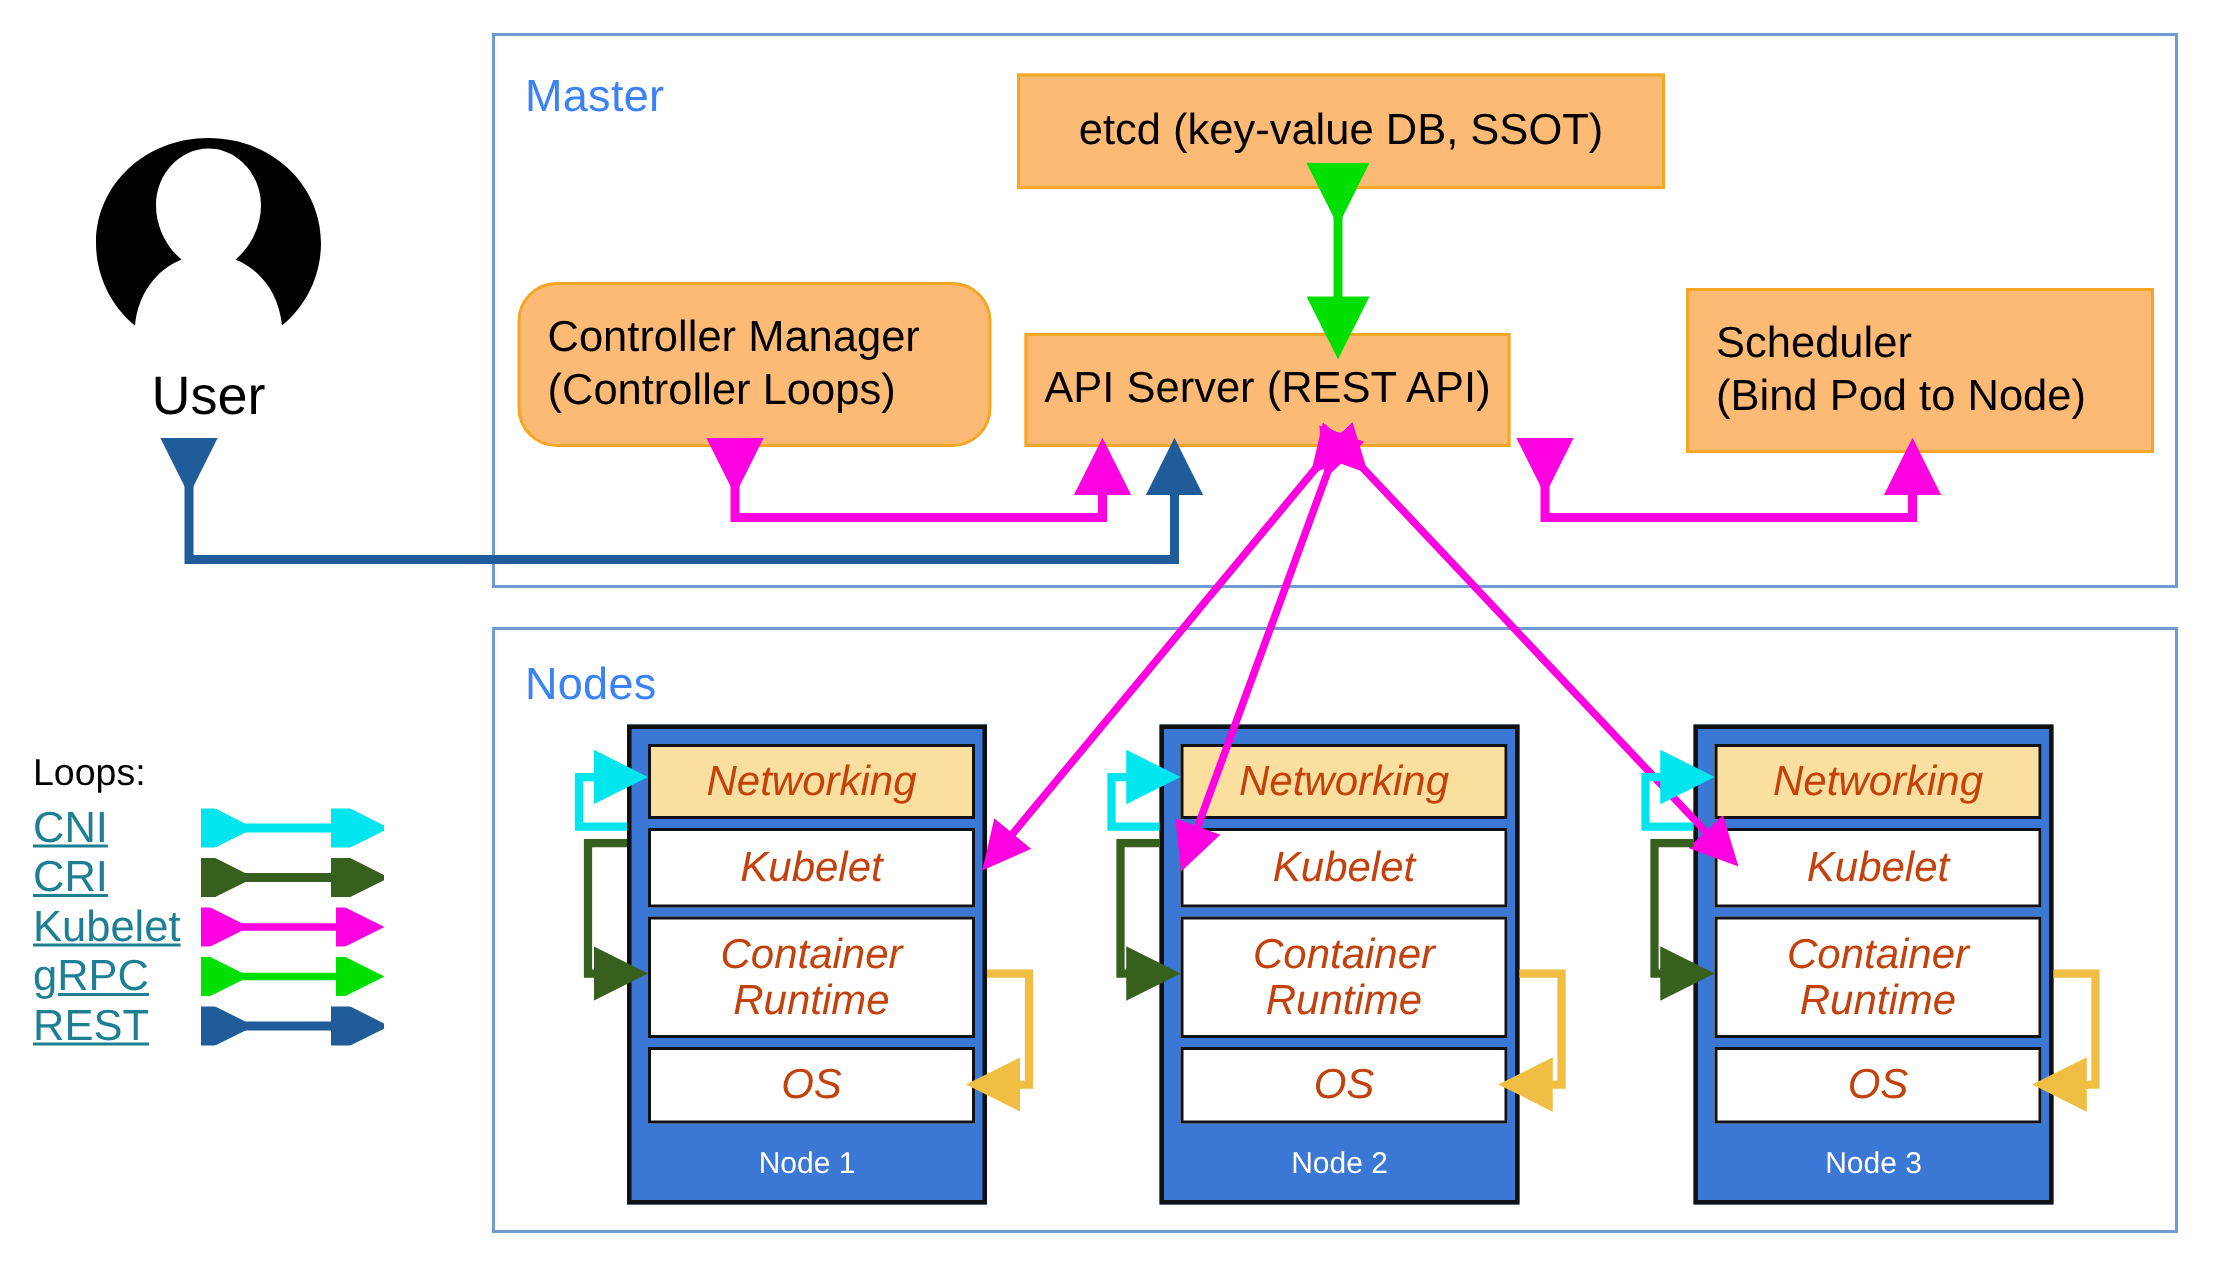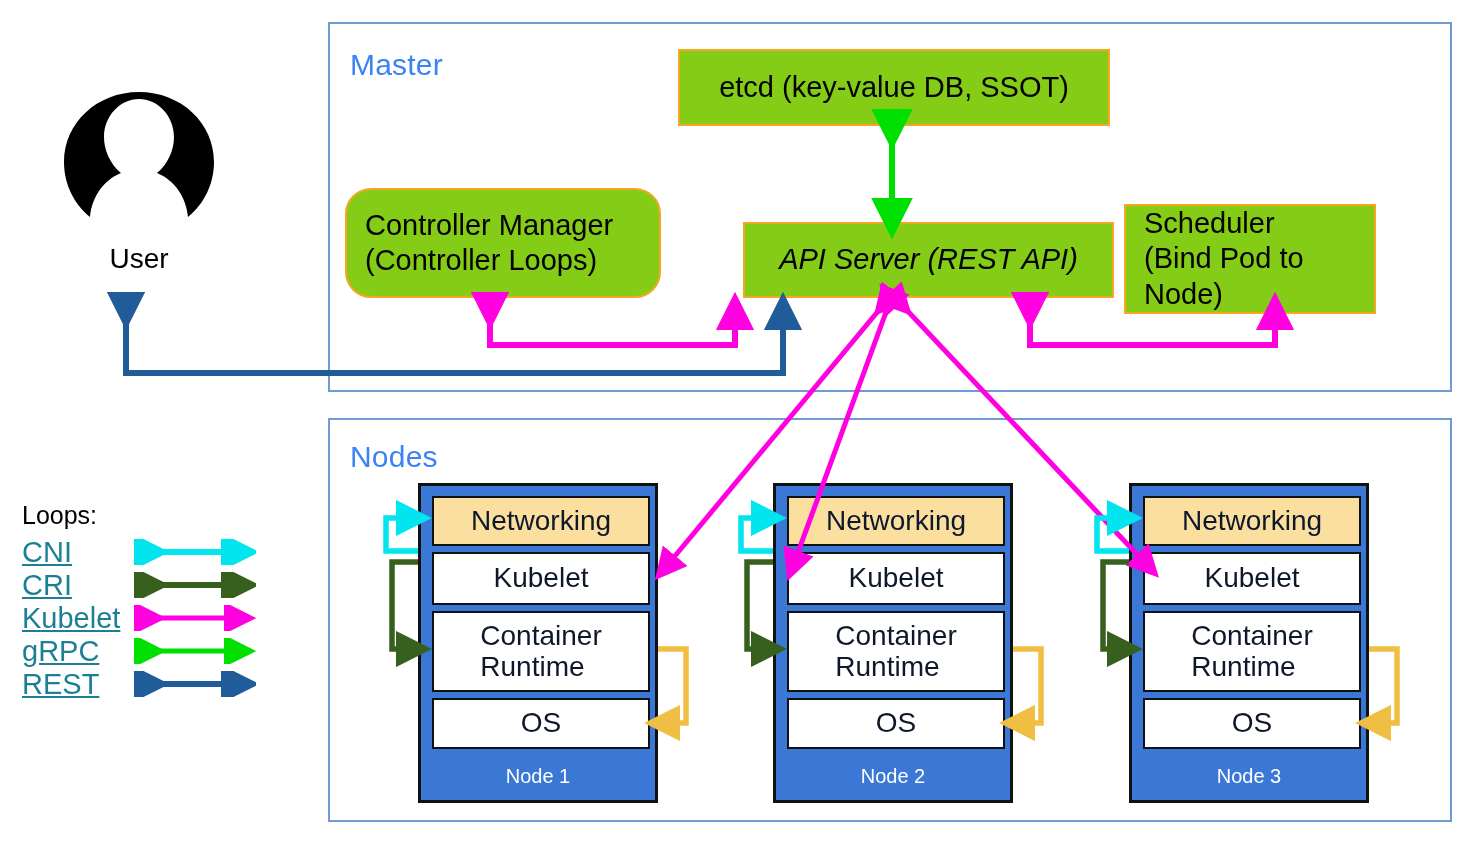--- a/index.html
+++ b/index.html
@@ -41,21 +41,21 @@
     color: #3b82f6;
     letter-spacing: .2px;
     white-space: nowrap;
   }
 
   
   .mbox {
     position: absolute;
     box-sizing: border-box;
     border: 2.5px solid #f5a623;
-    background: #84cc16;
+    background: #fdba74;
     display: flex;
     align-items: center;
     padding-left: 18px;
     font-size: 29px;
     color: #000000;
     line-height: 1.22;
     white-space: pre-line;
   }
   .mbox.center {
     justify-content: center;
@@ -71,24 +71,26 @@
     border: 3px solid #111111;
   }
   .node-layer {
     position: absolute;
     box-sizing: border-box;
     border: 2.5px solid #111111;
     background: #ffffff;
     display: flex;
     align-items: center;
     justify-content: center;
+    text-align: center;
     font-size: 28px;
-    color: #0f172a;
+    color: #c2410c;
     line-height: 1.1;
     white-space: pre-line;
+    font-style: italic;
   }
   .node-layer.net {
     background: #fbdf9e;
   }
   .node-name {
     position: absolute;
     left: 0;
     right: 0;
     text-align: center;
     color: #ffffff;
@@ -135,21 +137,21 @@
     top: 92px;
     width: 150px;
     height: 138px;
   }
   #user-label {
     position: absolute;
     left: 64px;
     top: 243px;
     width: 150px;
     text-align: center;
-    font-size: 28px;
+    font-size: 36px;
     color: #000000;
   }
 </style>
 </head>
 <body>
 
 <div id="canvas">
 
   <div id="user-avatar">
     <svg viewBox="0 0 150 138" width="150" height="138" aria-hidden="true">
@@ -167,23 +169,23 @@
   <div id="user-label">User</div>
 
   <div class="panel" style="left:328px; top:22px; width:1124px; height:370px;"></div>
   <div class="panel-title" style="left:350px; top:48px;">Master</div>
 
   <div class="mbox center" style="left:678px; top:49px; width:432px; height:77px;">etcd (key-value DB, SSOT)</div>
 
   <div class="mbox" style="left:345px; top:188px; width:316px; height:110px;border-radius:26px;">Controller Manager
 (Controller Loops)</div>
 
-  <div class="mbox center" style="left:743px; top:222px; width:371px; height:76px;font-style:italic;">API Server (REST API)</div>
-
-  <div class="mbox" style="left:1124px; top:204px; width:252px; height:110px;">Scheduler
+  <div class="mbox center" style="left:683px; top:222px; width:324px; height:76px;">API Server (REST API)</div>
+
+  <div class="mbox" style="left:1124px; top:192px; width:312px; height:110px;">Scheduler
 (Bind Pod to Node)</div>
 
   <div class="panel" style="left:328px; top:418px; width:1124px; height:404px;"></div>
   <div class="panel-title" style="left:350px; top:440px;">Nodes</div>
 
   <div class="node" style="left:418px; top:483px; width:240px; height:320px;">
     <div class="node-layer net" style="left:11px; top:10px; width:218px; height:50px;">Networking</div>
     <div class="node-layer" style="left:11px; top:66px; width:218px; height:53px;">Kubelet</div>
     <div class="node-layer" style="left:11px; top:125px; width:218px; height:81px;">Container
 Runtime</div>

